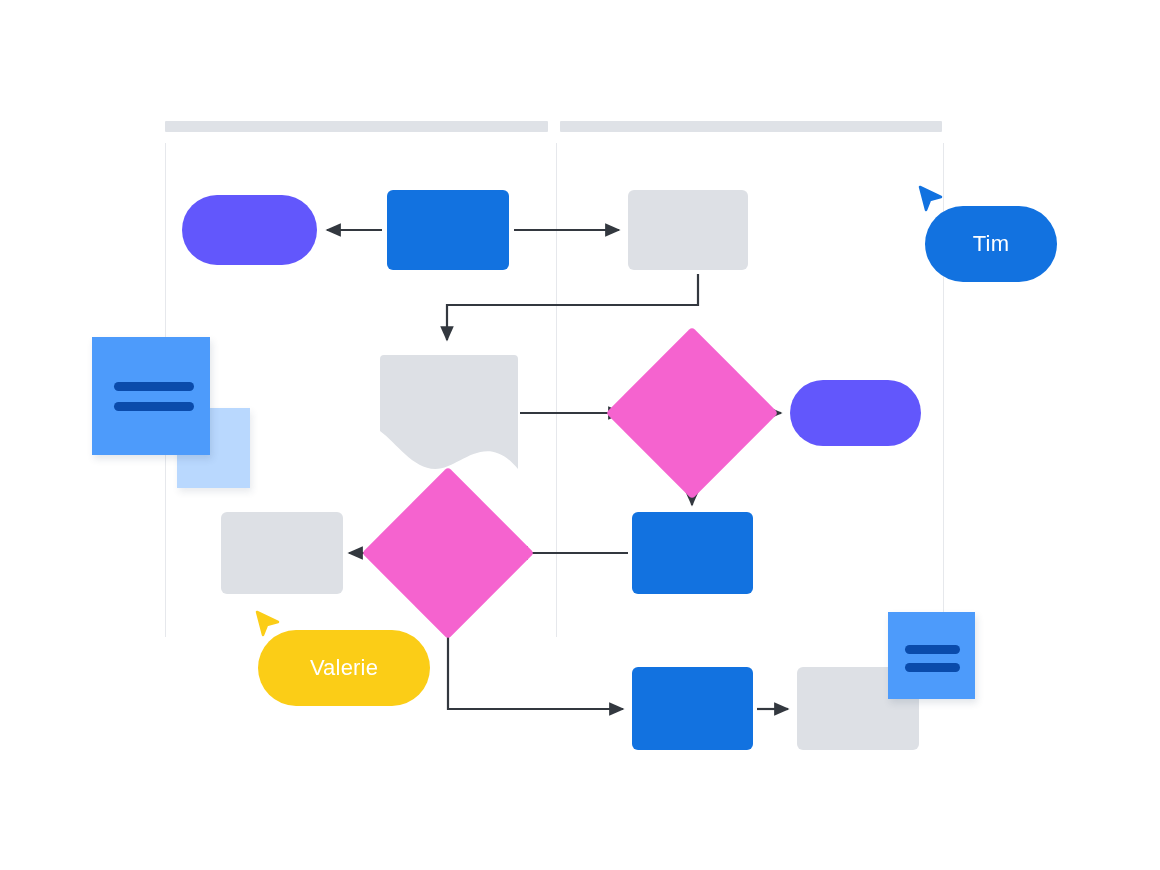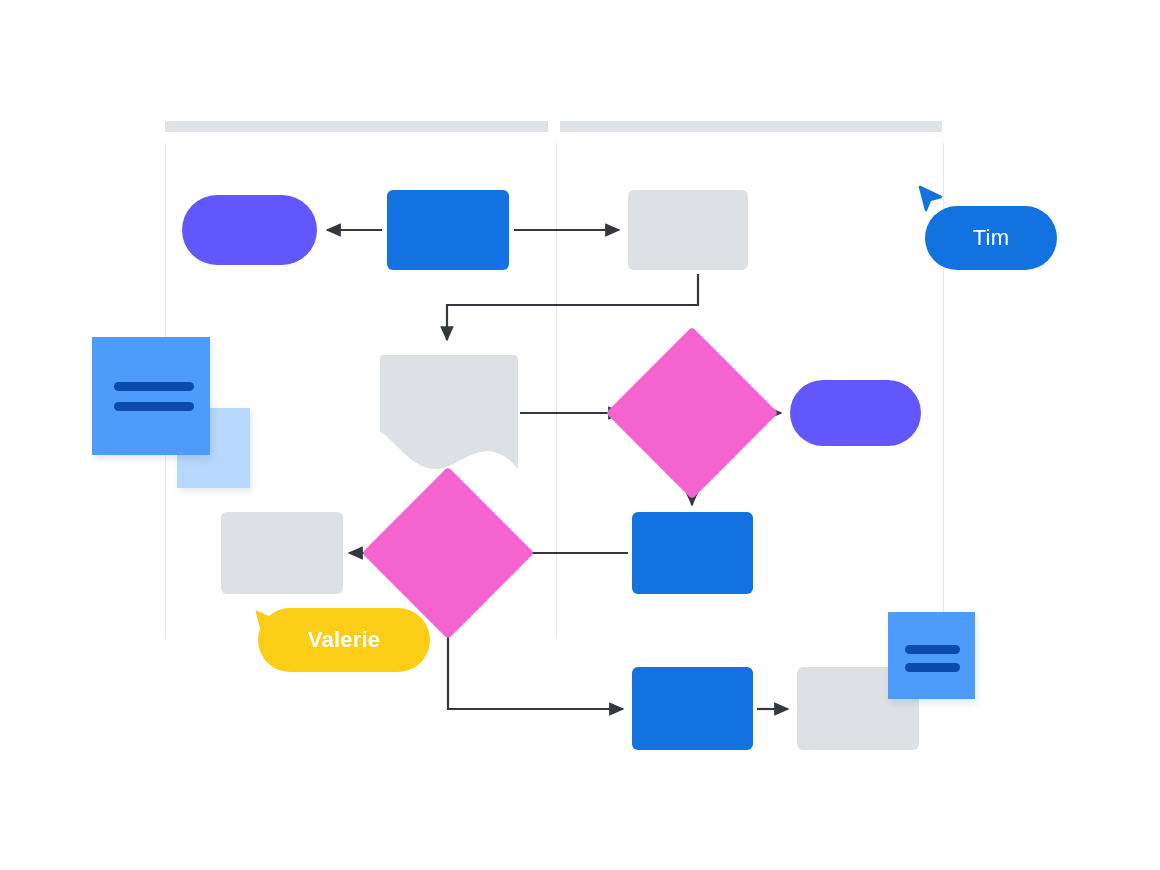--- a/index.html
+++ b/index.html
@@ -98,21 +98,21 @@
     position: absolute;
     display: flex;
     align-items: center;
     justify-content: center;
     border-radius: 999px;
     color: #ffffff;
     font-size: 22px;
     font-family: "Liberation Sans", sans-serif;
     letter-spacing: 0.2px;
     white-space: nowrap;
-    padding: 6px 20px;
+    padding: 12px 20px;
     height: 52px;
   }
   .pill-tim { background: #1272e0; }
   .pill-valerie { background: #fbcd17; }
 </style>
 </head>
 <body>
 
 <div id="canvas" style="width: 1160px; height: 870px; background: rgb(255, 255, 255);">
 
@@ -181,17 +181,17 @@
       <div class="cursor-badge" style="left: 0px; top: 0px;">
         <svg width="26" height="30" viewBox="0 0 26 30" class="arrow" style="left: 918px; top: 185px;">
           <path d="M 2 2 L 23 12 L 12 15 L 8 25 Z" fill="#1272e0" stroke="#1272e0" stroke-width="2.5" stroke-linejoin="round"></path>
         </svg>
         <div class="pill pill-tim" style="left: 925px; top: 206px; min-width: 92px; background: rgb(18, 114, 224);">Tim</div>
       </div>
       <div class="cursor-badge" style="left: 0px; top: 0px;">
         <svg width="26" height="30" viewBox="0 0 26 30" class="arrow" style="left: 255px; top: 610px;">
           <path d="M 2 2 L 23 12 L 12 15 L 8 25 Z" fill="#fbcd17" stroke="#fbcd17" stroke-width="2.5" stroke-linejoin="round"></path>
         </svg>
-        <div class="pill pill-valerie" style="left: 258px; top: 608px; min-width: 132px; background: rgb(251, 205, 23); font-weight: bold;">Valerie</div>
+        <div class="pill pill-valerie" style="left: 258px; top: 630px; min-width: 132px; background: rgb(251, 205, 23);">Valerie</div>
       </div>
     </div>
 
 </div>
 
 </body></html>

